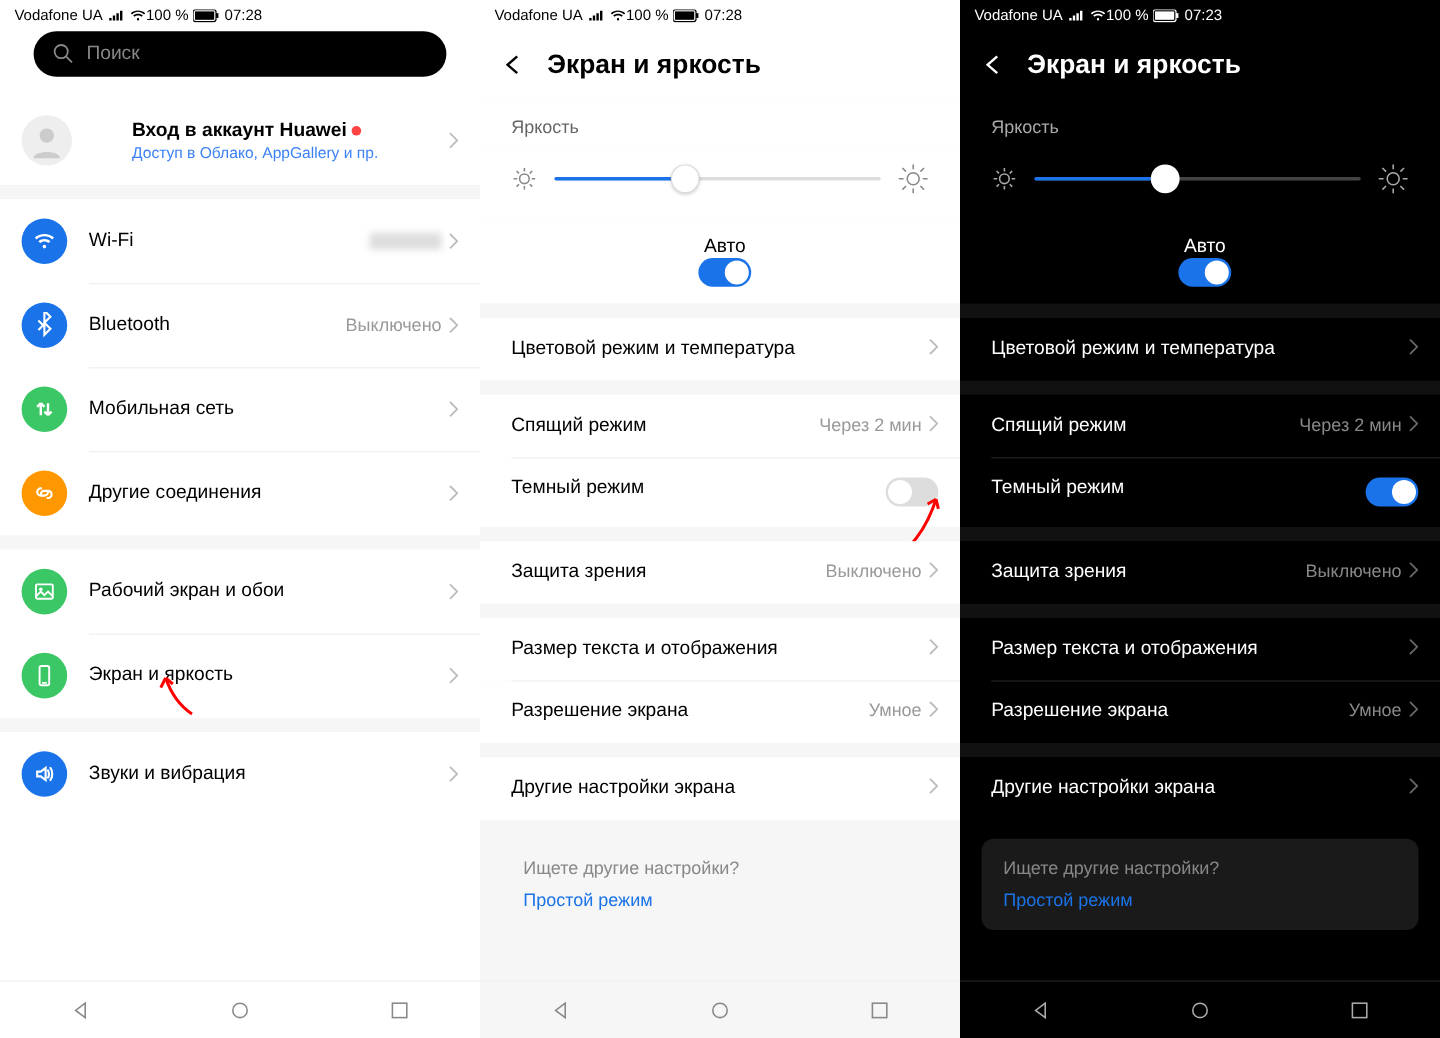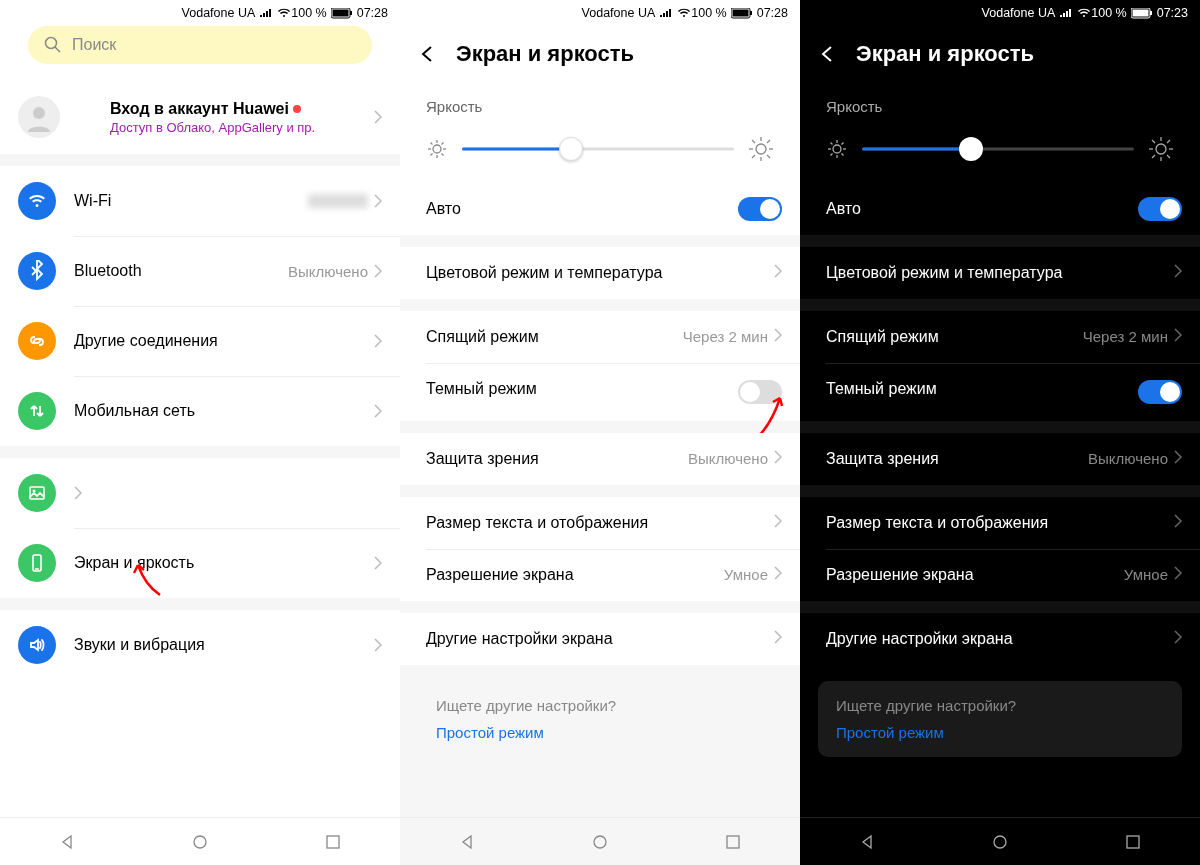--- a/index.html
+++ b/index.html
@@ -2,56 +2,56 @@
 <html><head>
 <meta charset="utf-8">
 <style>
   * { box-sizing: border-box; margin: 0; padding: 0; }
   body { font-family: -apple-system, Arial, sans-serif; background: #fff; }
   .wrap { display: flex; width: 1200px; height: 865px; }
   .phone { width: 400px; height: 865px; position: relative; overflow: hidden; display: flex; flex-direction: column; }
   .phone.light { background: #fff; color: #000; }
   .phone.sub { background: #f6f6f6; }
   .phone.dark { background: #000; color: #fff; }
-  .statusbar { display: flex; justify-content: flex-end; align-items: center; padding: 4px 12px; font-size: 12.5px; height: 26px; }
+  .statusbar { display: flex; justify-content: flex-start; align-items: center; padding: 4px 12px; font-size: 12.5px; height: 26px; }
   .statusbar .sb-left, .statusbar .sb-right { display: flex; align-items: center; gap: 4px; }
   .statusbar svg { flex-shrink: 0; }
   .dark .statusbar { color: #fff; }
   .header { display: flex; align-items: center; padding: 14px 18px 14px 14px; }
   .header .back { width: 28px; height: 28px; display: flex; align-items: center; justify-content: center; margin-right: 14px; }
   .header h1 { font-size: 22px; font-weight: 600; }
   .dark .header h1 { color: #fff; }
   .big-title { font-size: 32px; font-weight: 600; padding: 40px 28px 30px; }
-  .search { margin: 0 28px 16px; background: #fef9c3; border-radius: 22px; display: flex; align-items: center; padding: 10px 16px; color: #888; font-size: 16px; }
+  .search { margin: 0 28px 16px; background: #000000; border-radius: 22px; display: flex; align-items: center; padding: 10px 16px; color: #888; font-size: 16px; }
   .search svg { margin-right: 10px; }
   .row { display: flex; align-items: center; padding: 16px 18px; background: #fff; position: relative; }
   .row + .row::before { content: ""; position: absolute; left: 74px; right: 0; top: 0; height: 1px; background: #eee; }
   .gap { height: 12px; background: #f6f6f6; }
   .dark .gap { background: #111; }
   .icon-circle { width: 38px; height: 38px; border-radius: 50%; display: flex; align-items: center; justify-content: center; margin-right: 18px; flex-shrink: 0; }
   .row-text { flex: 1; display: flex; flex-direction: column; margin-left: 36px; }
   .row-label { font-size: 16px; color: #000; }
   .dark .row-label { color: #fff; }
-  .row-sub { font-size: 13px; color: #a21caf; margin-top: 2px; }
+  .row-sub { font-size: 13px; color: #3b82f6; margin-top: 2px; }
   .row-value { font-size: 15px; color: #999; margin-right: 6px; }
   .dark .row-value { color: #888; }
   .chev { color: #bbb; }
   .dark .chev { color: #666; }
   .avatar { width: 42px; height: 42px; border-radius: 50%; background: #eee; margin-right: 14px; flex-shrink: 0; display: flex; align-items: center; justify-content: center; }
   .dot-red { width: 8px; height: 8px; border-radius: 50%; background: #f44; display: inline-block; margin-left: 4px; vertical-align: 2px; }
   .section-label { padding: 16px 26px 8px; font-size: 15px; color: #666; }
   .dark .section-label { color: #aaa; }
   .brightness { display: flex; align-items: center; padding: 12px 26px 20px; gap: 14px; }
   .slider { flex: 1; height: 28px; position: relative; }
   .slider-track { position: absolute; top: 50%; left: 0; right: 0; height: 3px; background: #ddd; transform: translateY(-50%); border-radius: 2px; }
   .dark .slider-track { background: #444; }
   .slider-fill { position: absolute; top: 50%; left: 0; height: 3px; background: #1a73e8; transform: translateY(-50%); border-radius: 2px; }
   .slider-thumb { position: absolute; top: 50%; width: 24px; height: 24px; border-radius: 50%; background: #fff; border: 1px solid #ddd; transform: translate(-50%, -50%); box-shadow: 0 1px 3px rgba(0,0,0,.2); }
   .dark .slider-thumb { border: none; }
-  .switchrow { padding: 14px 18px 14px 26px; display: flex; align-items: center; background: #fff; }
+  .switchrow { padding: 14px 18px 14px 26px; display: flex; align-items: center; background: #fff; flex-direction: column; }
   .dark .switchrow { background: #000; }
   .switchrow .row-label { flex: 1; }
   .switch { width: 44px; height: 24px; border-radius: 12px; position: relative; }
   .switch.on { background: #1a73e8; }
   .switch.off { background: #ddd; }
   .switch .knob { position: absolute; width: 20px; height: 20px; border-radius: 50%; background: #fff; top: 2px; }
   .switch.on .knob { right: 2px; }
   .switch.off .knob { left: 2px; }
   .subrow { padding: 17px 18px 17px 26px; display: flex; align-items: flex-start; background: #fff; position: relative; }
   .dark .subrow { background: #000; }
@@ -145,53 +145,54 @@
           </svg>
       </div>
       <span class="row-label" style="flex:1">Bluetooth</span>
       <span class="row-value">Выключено</span>
       <svg class="chev" width="8" height="14">
           <path d="M1 1l6 6-6 6" fill="none" stroke="currentColor" stroke-width="1.5"></path>
         </svg>
     </div>
 
     <div class="row">
+      <div class="icon-circle" style="background:#3cc766">
+        <svg width="22" height="22">
+            <path d="M8 16V6M8 6l-3 3M8 6l3 3M14 6v10M14 16l-3-3M14 16l3-3" fill="none" stroke="#fff" stroke-width="2"></path>
+          </svg>
+      </div>
+      <span class="row-label" style="flex:1">Мобильная сеть</span>
+      <svg class="chev" width="8" height="14">
+          <path d="M1 1l6 6-6 6" fill="none" stroke="currentColor" stroke-width="1.5"></path>
+        </svg>
+    </div>
+
+    <div class="row">
       <div class="icon-circle" style="background:#ff9800">
         <svg width="22" height="22">
             <path d="M8 12a3 3 0 013-3h3a3 3 0 010 6h-1M14 10a3 3 0 01-3 3H8a3 3 0 010-6h1" fill="none" stroke="#fff" stroke-width="1.8"></path>
           </svg>
       </div>
       <span class="row-label" style="flex:1">Другие соединения</span>
-      <svg class="chev" width="8" height="14">
-          <path d="M1 1l6 6-6 6" fill="none" stroke="currentColor" stroke-width="1.5"></path>
-        </svg>
-    </div>
-
-    <div class="row">
-      <div class="icon-circle" style="background:#3cc766">
-        <svg width="22" height="22">
-            <path d="M8 16V6M8 6l-3 3M8 6l3 3M14 6v10M14 16l-3-3M14 16l3-3" fill="none" stroke="#fff" stroke-width="2"></path>
-          </svg>
-      </div>
-      <span class="row-label" style="flex:1">Мобильная сеть</span>
       <svg class="chev" width="8" height="14">
           <path d="M1 1l6 6-6 6" fill="none" stroke="currentColor" stroke-width="1.5"></path>
         </svg>
     </div>
 
     <div class="gap"></div>
 
     <div class="row">
       <div class="icon-circle" style="background:#3cc766">
         <svg width="22" height="22">
             <rect x="4" y="5" width="14" height="12" rx="1" fill="none" stroke="#fff" stroke-width="1.6"></rect>
             <circle cx="8" cy="9" r="1.5" fill="#fff"></circle>
             <path d="M4 15l4-4 3 3 3-3 4 4" fill="none" stroke="#fff" stroke-width="1.6"></path>
           </svg>
       </div>
+      <span class="row-label" style="flex:1">Рабочий экран и обои</span>
       <svg class="chev" width="8" height="14">
           <path d="M1 1l6 6-6 6" fill="none" stroke="currentColor" stroke-width="1.5"></path>
         </svg>
     </div>
 
     <div class="row" style="position:relative">
       <div class="icon-circle" style="background:#3cc766">
         <svg width="22" height="22">
             <rect x="7" y="3" width="8" height="16" rx="1.5" fill="none" stroke="#fff" stroke-width="1.6"></rect>
             <line x1="9" y1="17" x2="13" y2="17" stroke="#fff" stroke-width="1.5"></line>

